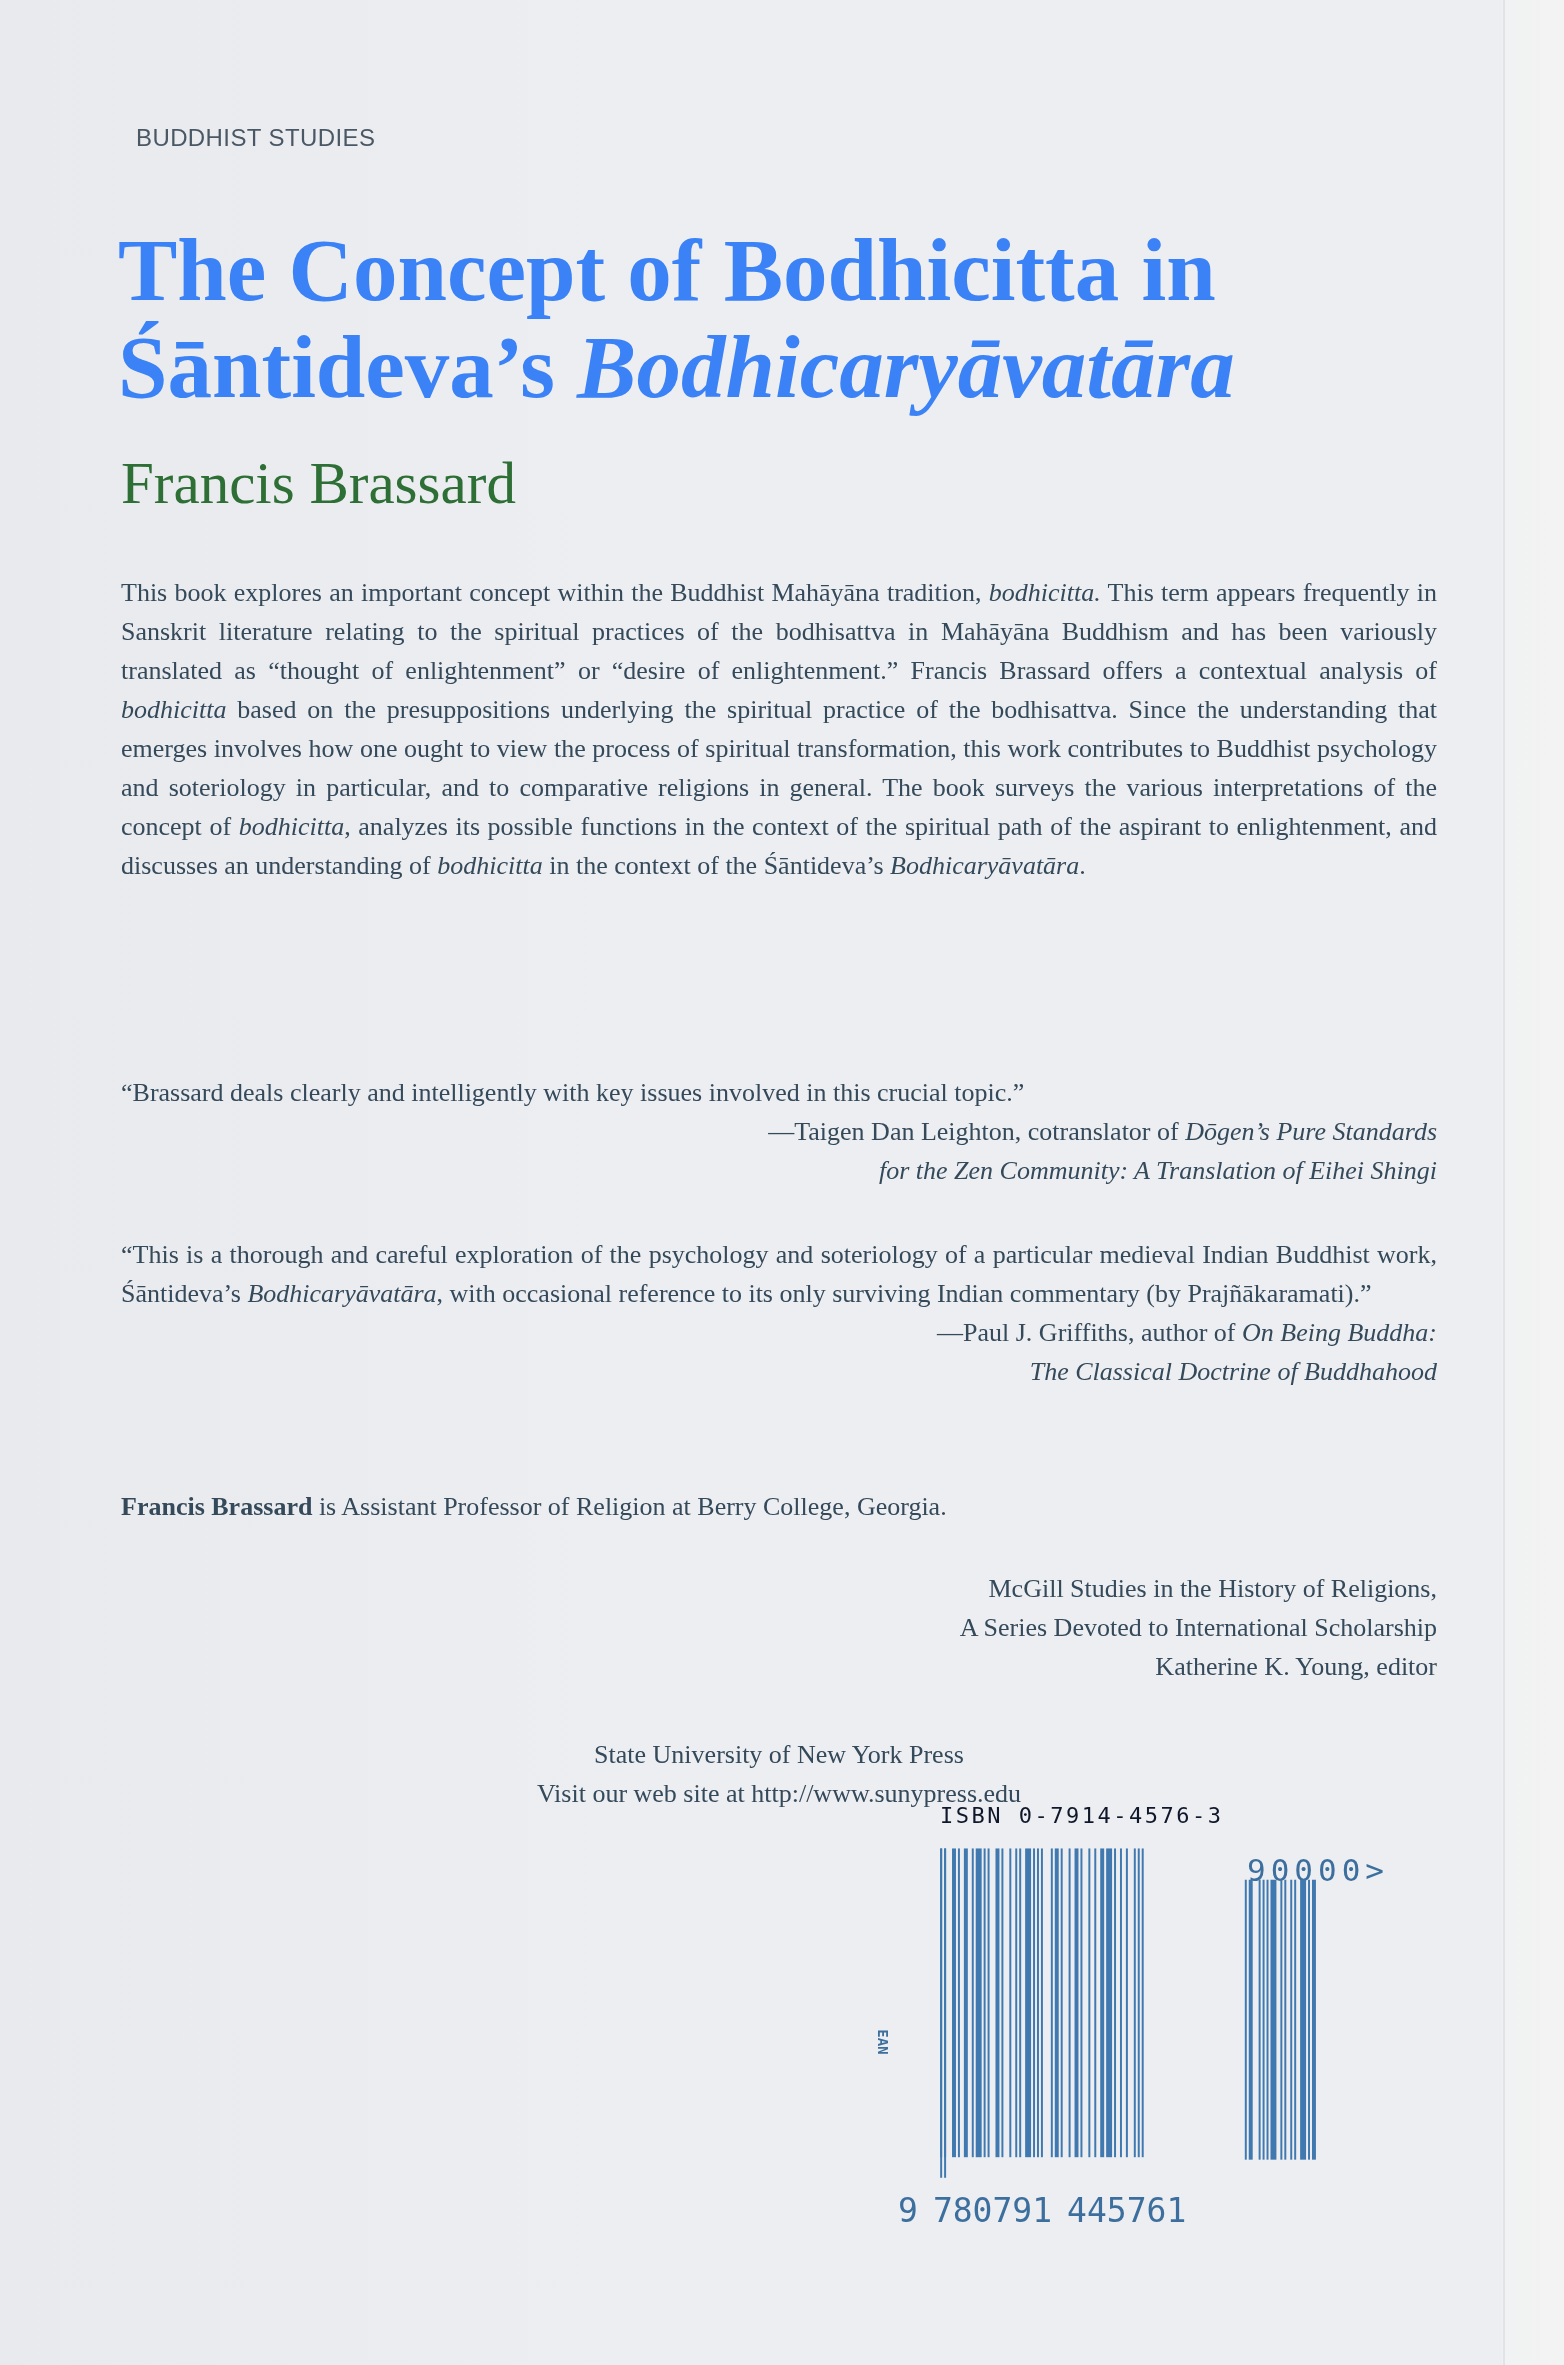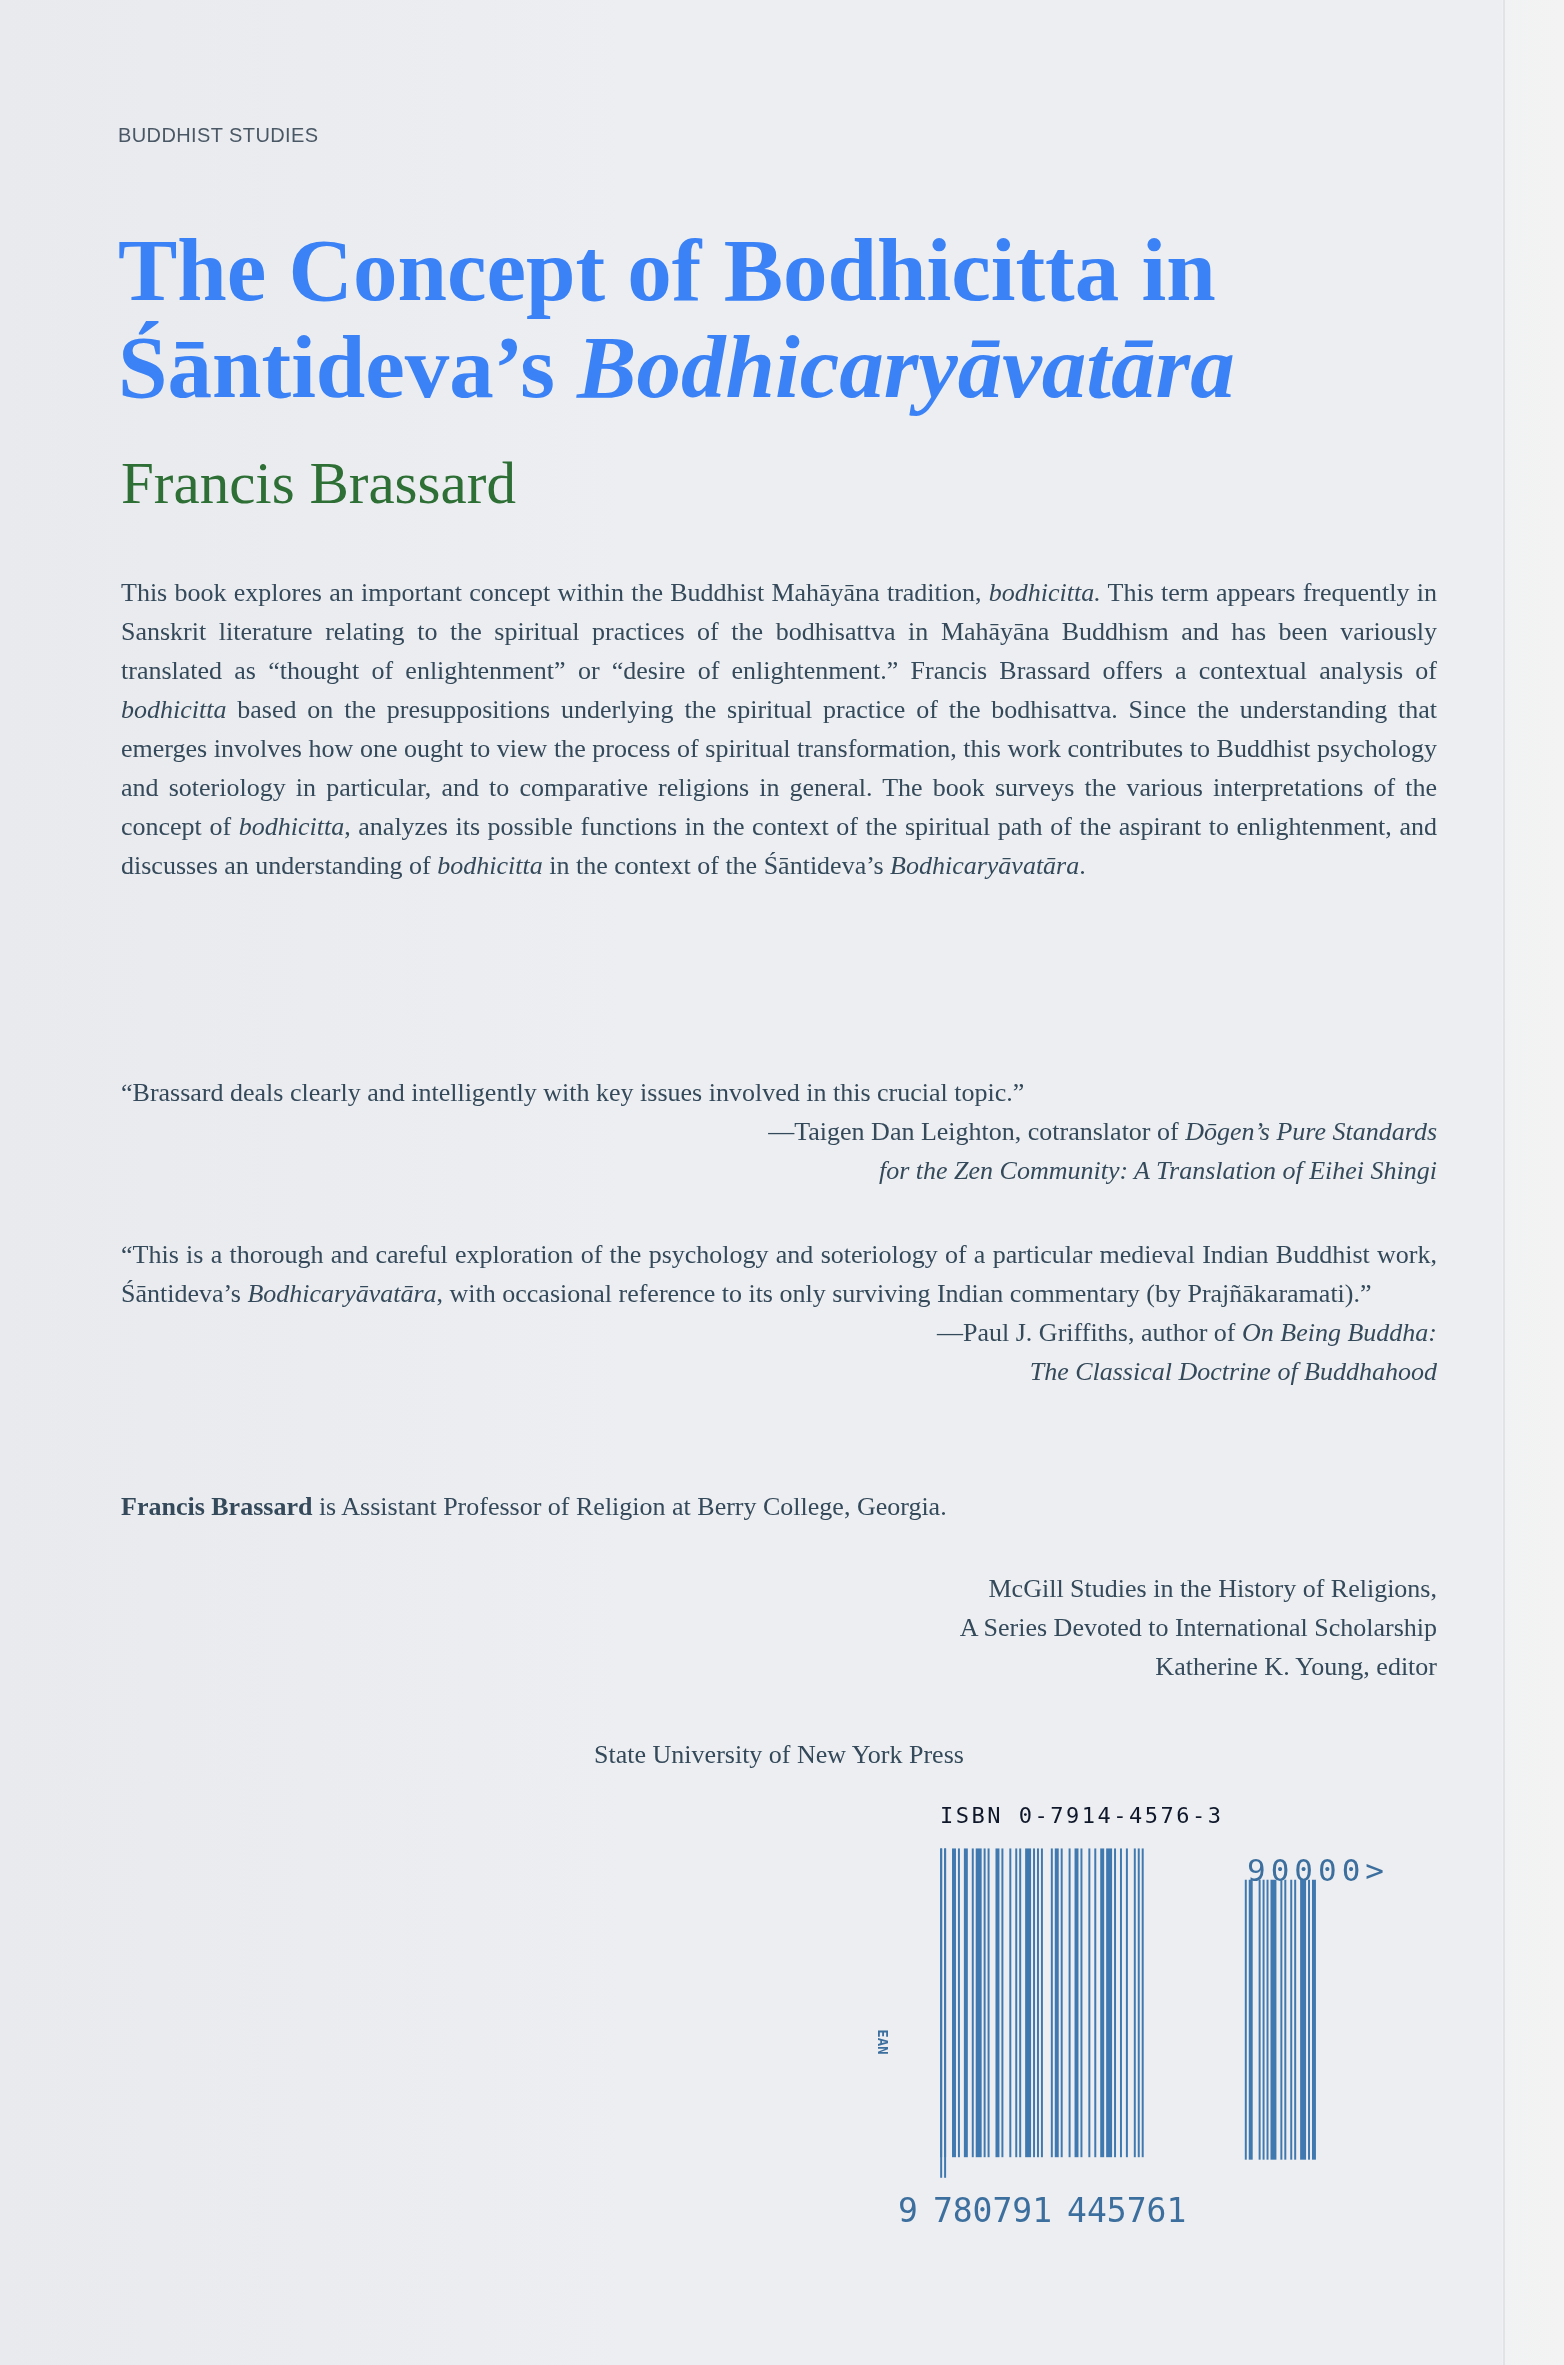--- a/index.html
+++ b/index.html
@@ -3,22 +3,22 @@
 <meta charset="utf-8">
 <style>
   html, body { margin:0; padding:0; }
   body {
     width:1564px; height:2366px; position:relative; overflow:hidden;
     background: linear-gradient(90deg, #e9eaee 0%, #eceef1 40%, #eceef1 96%, #f1f2f3 96.1%, #f3f3f3 100%);
     font-family: "Liberation Serif", "DejaVu Serif", serif;
     color:#33495a;
   }
   .edge { position:absolute; left:1503px; top:0; width:1.6px; height:2366px; background:#e2e3e6; }
-  .series { position:absolute; left:118px; top:124px; font-family:"Liberation Sans", sans-serif;
-    font-size:20px; letter-spacing:0.4px; color:#4a5866; }
+  .series { position:absolute; left:136px; top:124px; font-family:"Liberation Sans", sans-serif;
+    font-size:24px; letter-spacing:0.4px; color:#4a5866; }
   .title { position:absolute; left:118px; top:222px; font-size:89px; line-height:97px;
     color:#3b82f6; font-weight:bold; margin:0; white-space:nowrap; }
   .title .it { font-style:italic; }
   .author { position:absolute; left:121px; top:449px; font-size:59px; color:#2e6f36; }
   .text { position:absolute; left:121px; width:1316px; font-size:26px; line-height:39px;
     text-align:justify; color:#34495a; }
   .text p { margin:0; }
   .it { font-style:italic; }
   .desc { top:573px; }
   .q1 { top:1073px; }
@@ -75,20 +75,21 @@
 </div>
 
 <div class="text series-info">
   <p>McGill Studies in the History of Religions,</p>
   <p>A Series Devoted to International Scholarship</p>
   <p>Katherine K. Young, editor</p>
 </div>
 
 <div class="text press">
   <p>State University of New York Press</p>
+  <p>Visit our web site at http://www.sunypress.edu</p>
 </div>
 
 <div class="barcode-wrap">
   <div class="isbn">ISBN 0-7914-4576-3</div>
   <div class="ean">EAN</div>
   <div class="price">90000&gt;</div>
   <svg class="bars" id="bars" width="494" height="412" viewBox="0 0 600 500">
       <rect x="67" y="55" width="2.4" height="375" fill="#4079b0"></rect>
       <rect x="71.80000000000001" y="55" width="2.4" height="375" fill="#4079b0"></rect>
       <rect x="81.40000000000002" y="55" width="4.8" height="375" fill="#4079b0"></rect>

